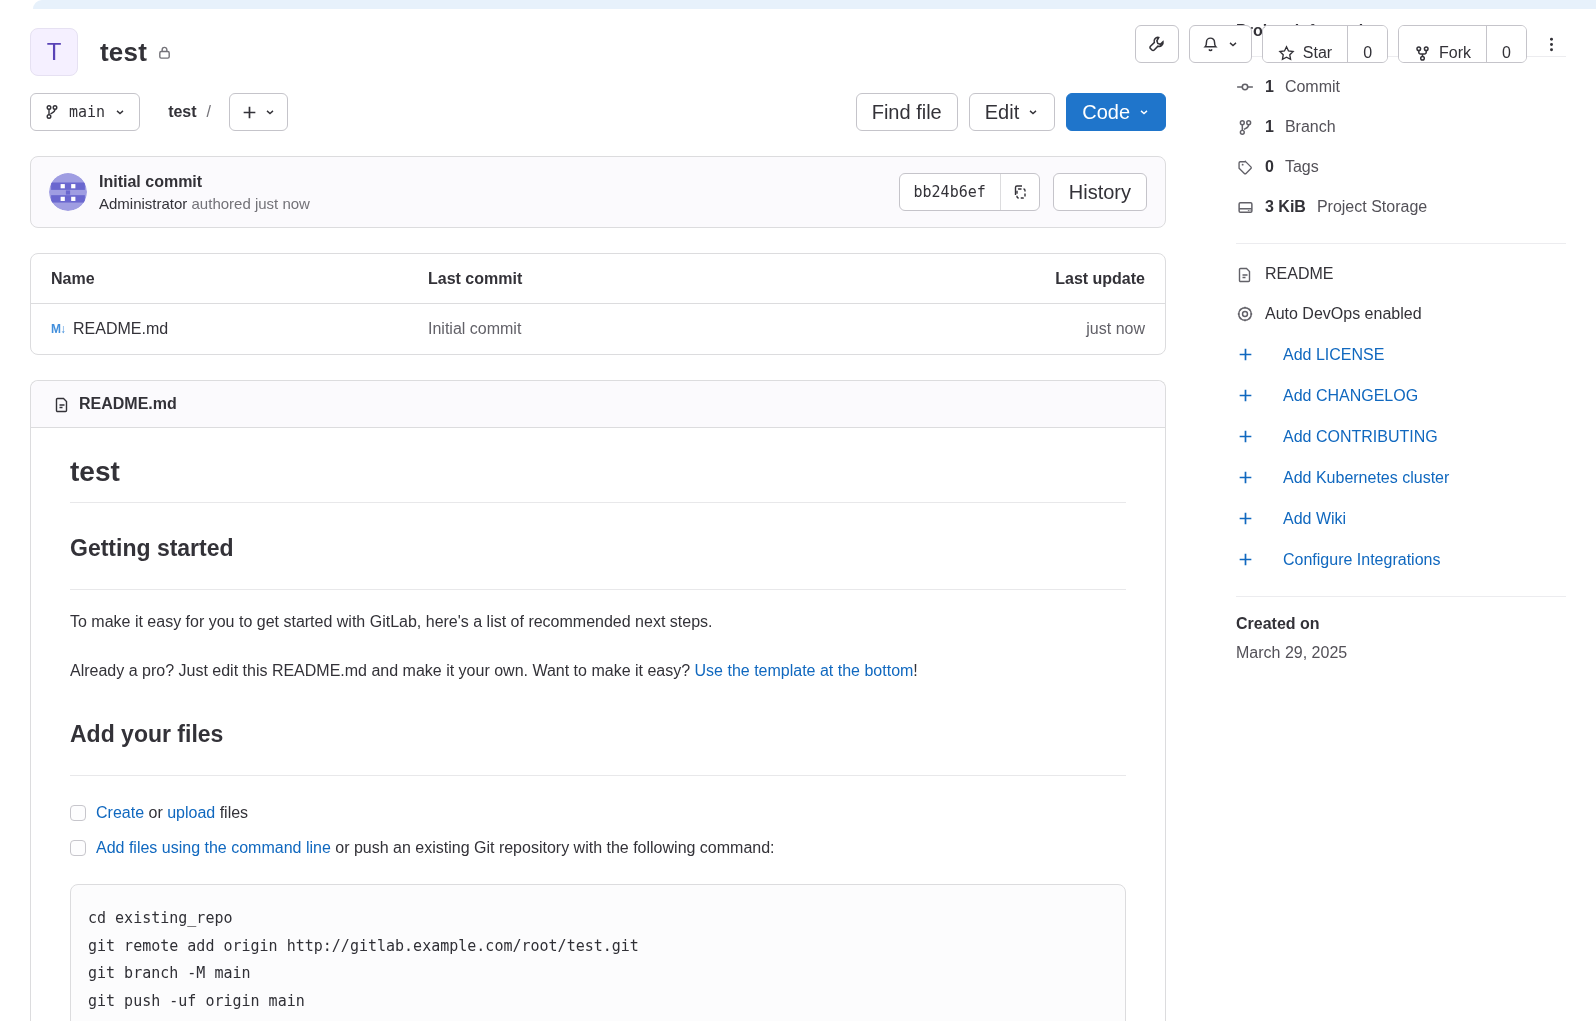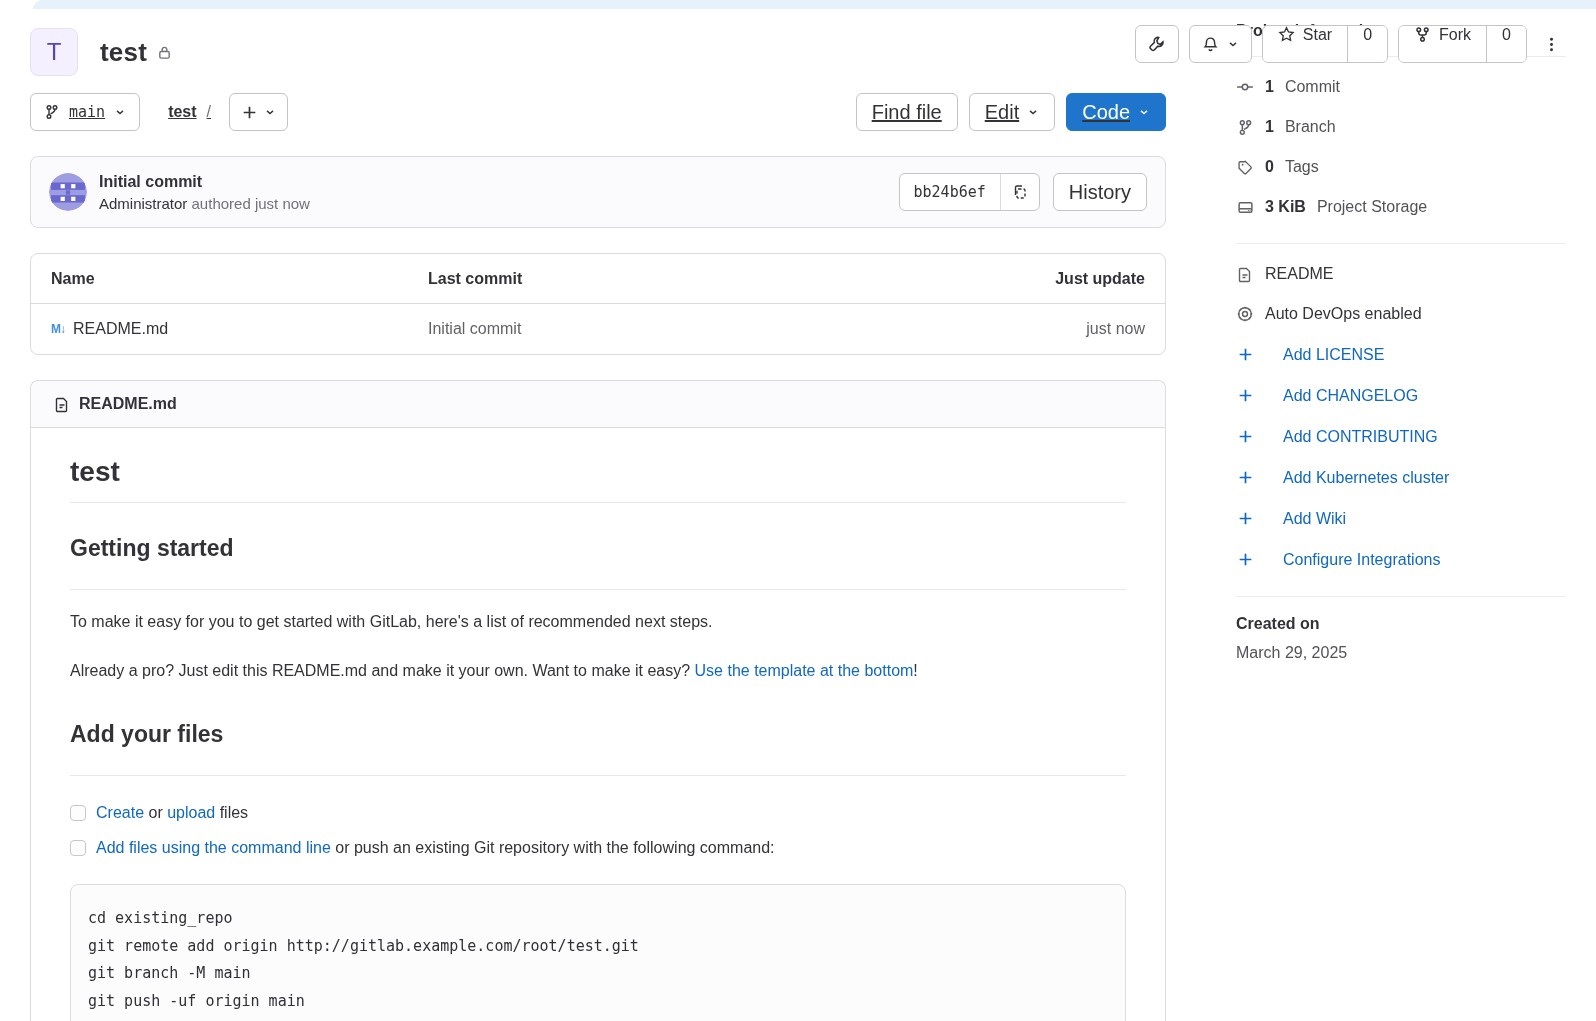--- a/index.html
+++ b/index.html
@@ -24,26 +24,26 @@
   .lock { margin-left: 10px; color: #737278; display: flex; }
 
   .header-actions { position: absolute; right: 30px; top: 25px; display: flex; align-items: center; gap: 10px; }
   .btn { display: inline-flex; align-items: center; justify-content: center; gap: 8px;
     height: 38px; padding: 0 15px; background: #fff; border: 1px solid #c5c4ca; border-radius: 6px;
     font-size: 20px; color: #333238; cursor: pointer; font-family: "Liberation Sans", sans-serif; }
   .btn svg { flex: 0 0 auto; }
   .btn-icon { padding: 0 12px; }
   .btn-primary { background: #1f75cb; border-color: #1f75cb; color: #fff; align-items: center; }
   .split-group { display: inline-flex; align-items: stretch; border: 1px solid #c5c4ca; border-radius: 6px; overflow: hidden; height: 38px; }
-  .split-group .seg { display: flex; align-items: flex-start; gap: 8px; padding: 0 15px; background: #fff; cursor: pointer; }
+  .split-group .seg { display: flex; align-items: flex-end; gap: 8px; padding: 0 15px; background: #fff; cursor: pointer; }
   .split-group .seg + .seg { border-left: 1px solid #c5c4ca; }
   .kebab { border: none; background: none; padding: 0 6px; height: 38px; display: flex; align-items: center; cursor: pointer; color: #333238; }
 
   
-  .toolbar { display: flex; align-items: center; margin-top: 17px; height: 38px; text-decoration: underline; }
+  .toolbar { display: flex; align-items: center; margin-top: 17px; height: 38px; }
   .branch-btn { gap: 9px; font-family: "DejaVu Sans Mono", monospace; font-size: 15px; padding: 0 13px; }
   .crumb { display: flex; align-items: baseline; margin-left: 28px; gap: 10px; }
   .crumb-name { font-weight: 700; }
   .crumb-sep { color: #737278; }
   .plus-btn { margin-left: 18px; padding: 0 11px; gap: 6px; }
   .toolbar-right { margin-left: auto; display: flex; gap: 11px; }
 
   
   .commit-bar { margin-top: 25px; height: 72px; background: #fbfafd; border: 1px solid #dcdcde;
     border-radius: 8px; display: flex; align-items: center; padding: 0 18px; }
@@ -201,21 +201,21 @@
         <button class="btn">
           <span>History</span>
         </button>
       </div>
     </div>
 
     <div class="file-table">
       <div class="ft-row ft-head">
         <span class="col-name">Name</span>
         <span class="col-commit">Last commit</span>
-        <span class="col-update">Just update</span>
+        <span class="col-update">Last update</span>
       </div>
       <div class="ft-row ft-data">
         <span class="cell-name">
           <span class="md-icon">M↓</span>
           <span>README.md</span>
         </span>
         <span class="col-commit">Initial commit</span>
         <span class="col-update">just now</span>
       </div>
     </div>

